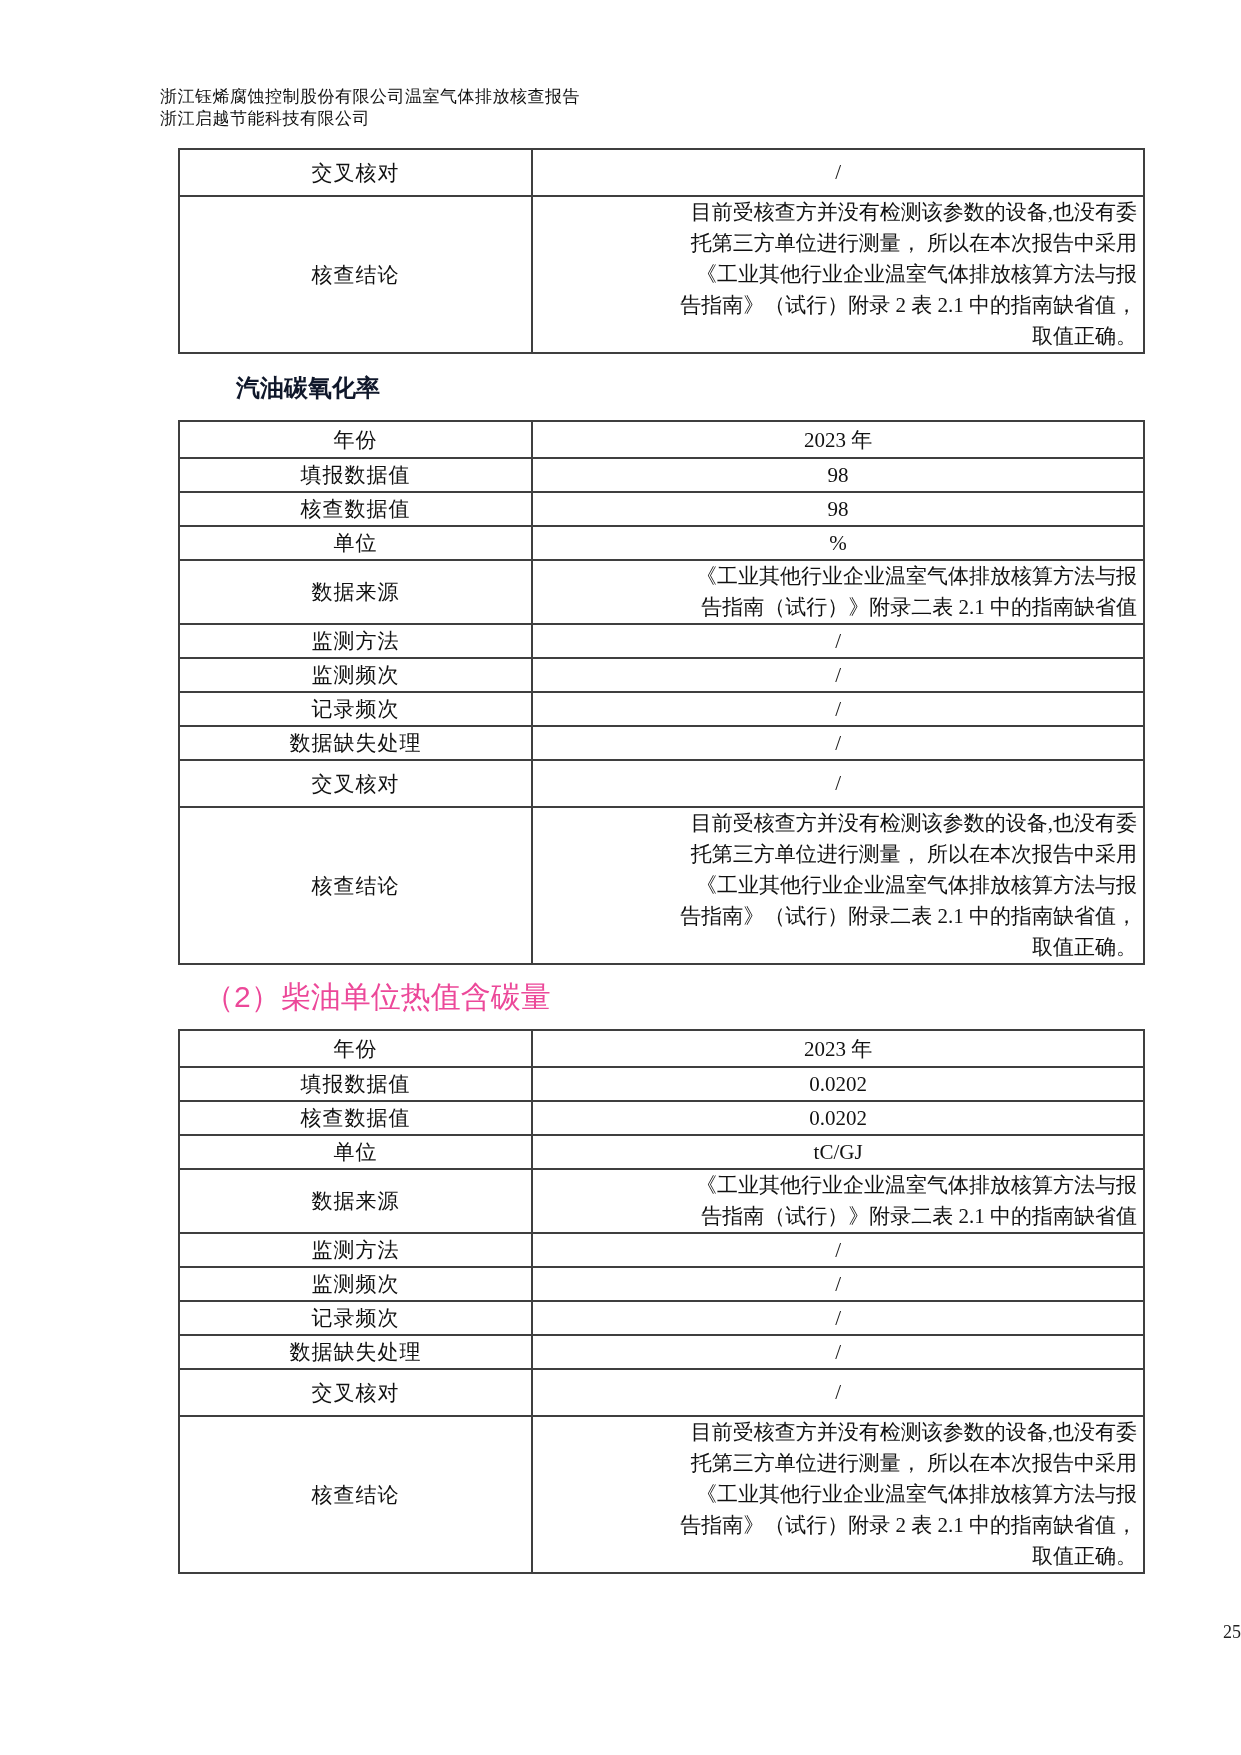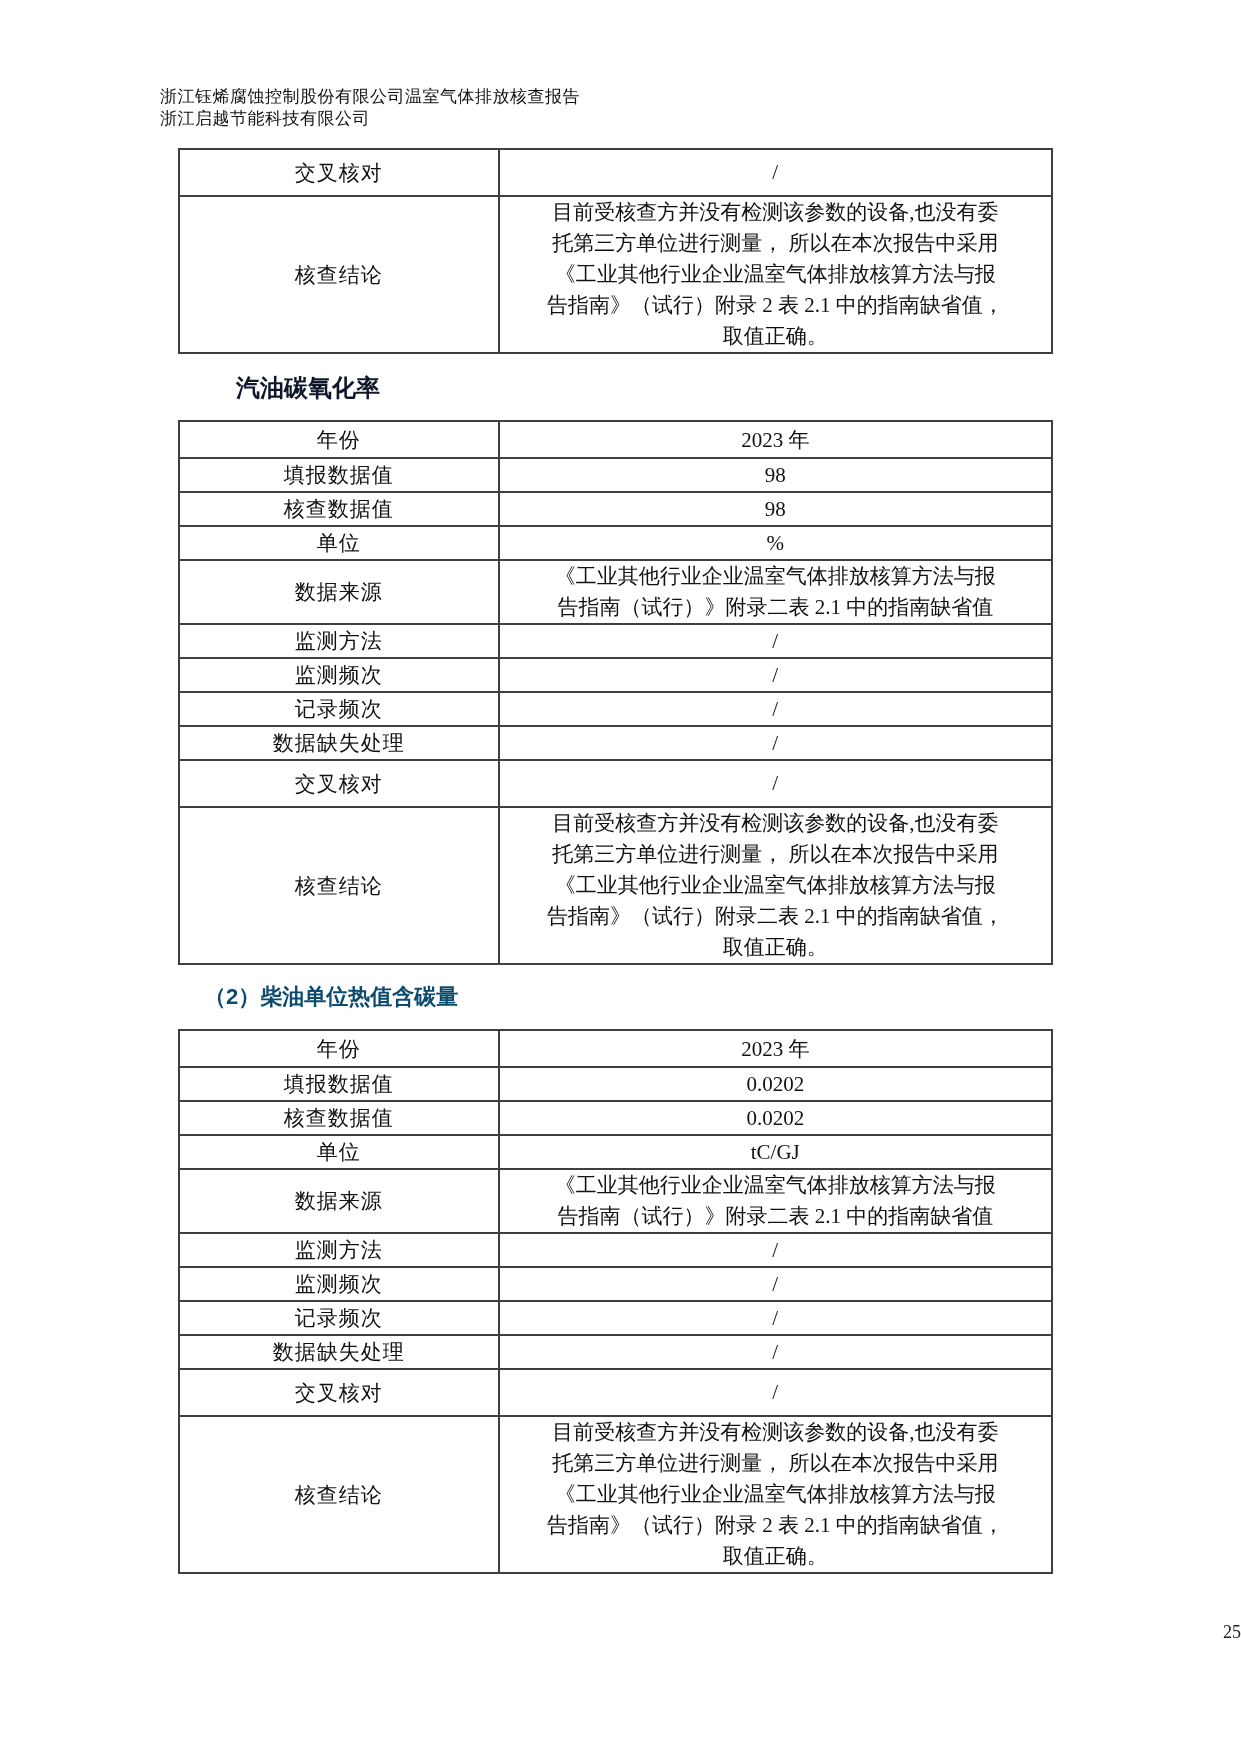--- a/index.html
+++ b/index.html
@@ -11,59 +11,59 @@
     font-family:"Liberation Serif","DejaVu Serif",serif;
     color:#111111;
     overflow:hidden;
   }
   .page-header{
     position:absolute;top:86px;left:160px;right:161px;
     display:flex;justify-content:space-between;align-items:baseline;
     font-size:17px;line-height:22px;letter-spacing:0.5px;flex-direction:column;
   }
   .content{
-    position:absolute;left:178px;top:148px;width:875px;
+    position:absolute;left:178px;top:148px;width:967px;
   }
   table.doc-table{
     border-collapse:collapse;width:100%;table-layout:fixed;
   }
   table.doc-table td{
     border:2px solid #3f3f3f;
     vertical-align:middle;
     font-size:21px;
     padding:0 6px;
   }
   col.c-label{width:36.6%;}
   col.c-value{width:63.4%;}
   .cell-label{text-align:center;letter-spacing:1px;}
   .cell-value{text-align:center;}
   .cell-ml{
-    text-align:center;
+    text-align:right;
     padding:5px 12px 5px 11px;
     line-height:31px;
     white-space:pre-line;
   }
   .row-plain td{height:32px;}
   .row-year td{height:35px;}
   .row-cross td{height:45px;}
   .heading-1{
     margin:18px 0 16px 0;
     padding-left:58px;
     font-family:"Liberation Sans","DejaVu Sans",sans-serif;
     font-weight:700;
     font-size:24px;line-height:32px;
     color:#0f172a;
   }
   .heading-2{
     margin:14px 0 14px 0;
     padding-left:26px;
     font-family:"Liberation Sans","DejaVu Sans",sans-serif;
-    font-weight:700;
-    font-size:22px;line-height:36px;
-    color:#0c4a6e;
+    font-weight:400;
+    font-size:30px;line-height:36px;
+    color:#ec4899;
   }
   .page-footer{
     position:absolute;top:1622px;left:0;right:0;
     text-align:right;
     font-size:18px;color:#222;
   }
 </style>
 </head>
 <body>
 

